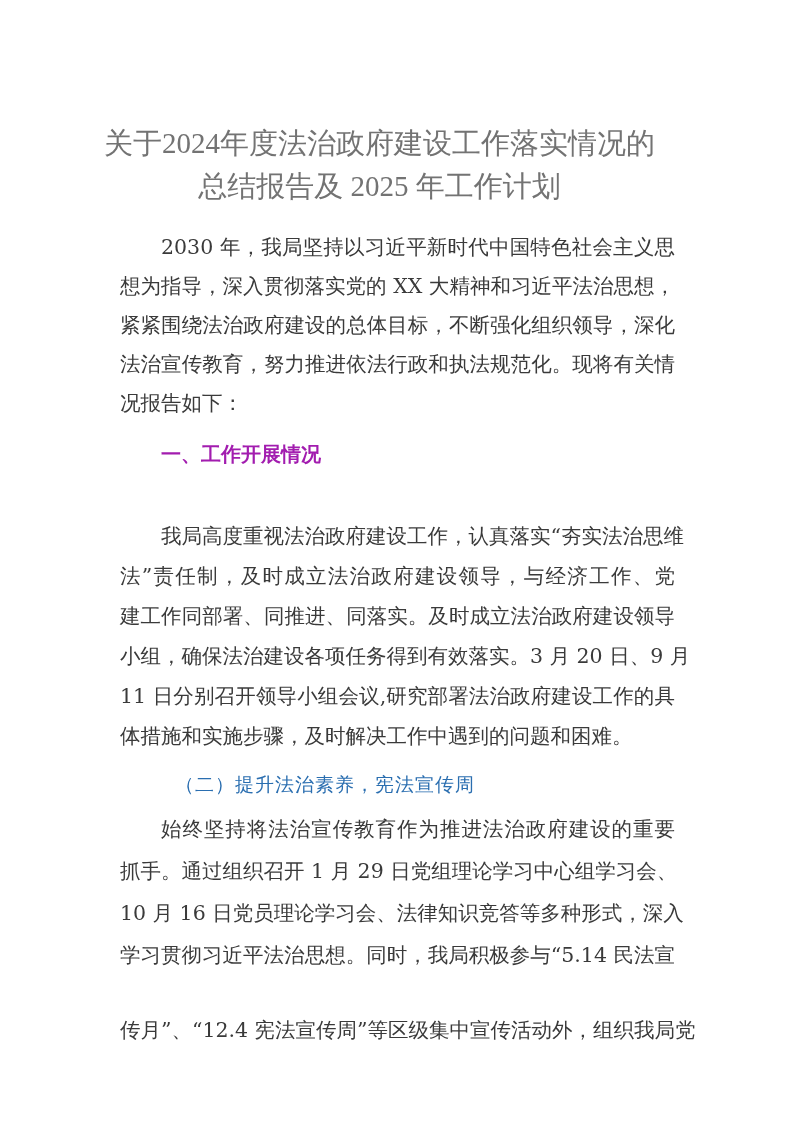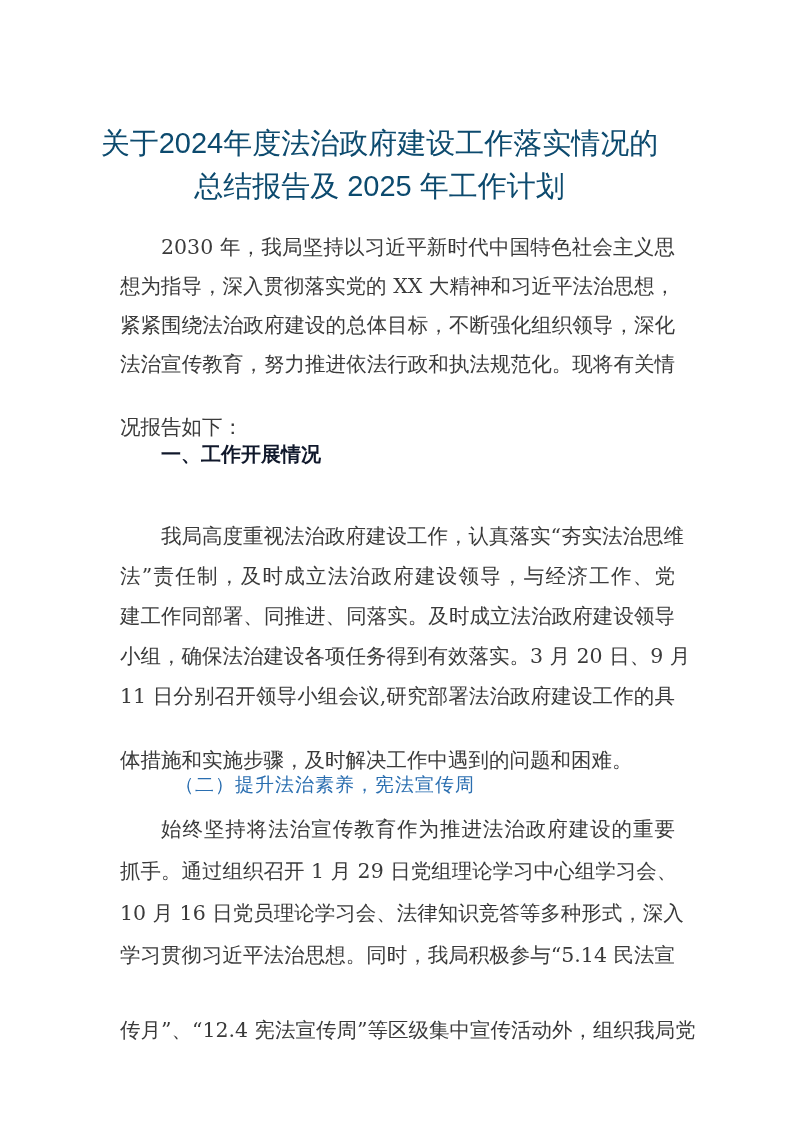--- a/index.html
+++ b/index.html
@@ -1,29 +1,29 @@
 <!DOCTYPE html>
 <html><head>
 <meta charset="utf-8">
 <style>
   html, body { margin: 0; padding: 0; background: #ffffff; }
   body { width: 793px; height: 1122px; position: relative; overflow: hidden; }
   .page { position: absolute; left: 0; top: 0; width: 793px; height: 1122px; background: #fff; }
   .title { position: absolute; left: 0; width: 759px; text-align: center;
-    font-family: Liberation Sans, sans-serif; font-size: 29px; color: #0c4a6e;
+    font-family: Liberation Serif, serif; font-size: 29px; color: #737373;
     letter-spacing: 0px; white-space: nowrap; }
   .t1 { top: 124px; }
   .t2 { top: 167px; }
   .line { position: absolute; left: 120px; width: 555px; white-space: nowrap;
     font-family: "DejaVu Serif", "Liberation Serif", serif; font-size: 20.5px; color: #3a3a3a;
     text-align: justify; text-align-last: justify; height: 28px; line-height: 28px; }
-  .line.last { text-align-last: left; margin-top: 24px; }
+  .line.last { text-align-last: left; }
   .line.indent { left: 161px; width: 514px; }
   .h1 { position: absolute; left: 161px; top: 440px; font-family: "DejaVu Sans", "Liberation Sans", sans-serif;
-    font-size: 20px; color: #0f172a; font-weight: bold; white-space: nowrap; line-height: 28px; }
+    font-size: 20px; color: #a21caf; font-weight: bold; white-space: nowrap; line-height: 28px; }
   .h2 { position: absolute; left: 175px; font-family: "DejaVu Serif", "Liberation Serif", serif;
     font-size: 19px; color: #2a6eb0; white-space: nowrap; line-height: 28px; letter-spacing: 1px; }
 </style>
 </head>
 <body>
 
 <div class="page">
 
   <div class="title t1">关于2024年度法治政府建设工作落实情况的</div>
   <div class="title t2">总结报告及 2025 年工作计划</div>

